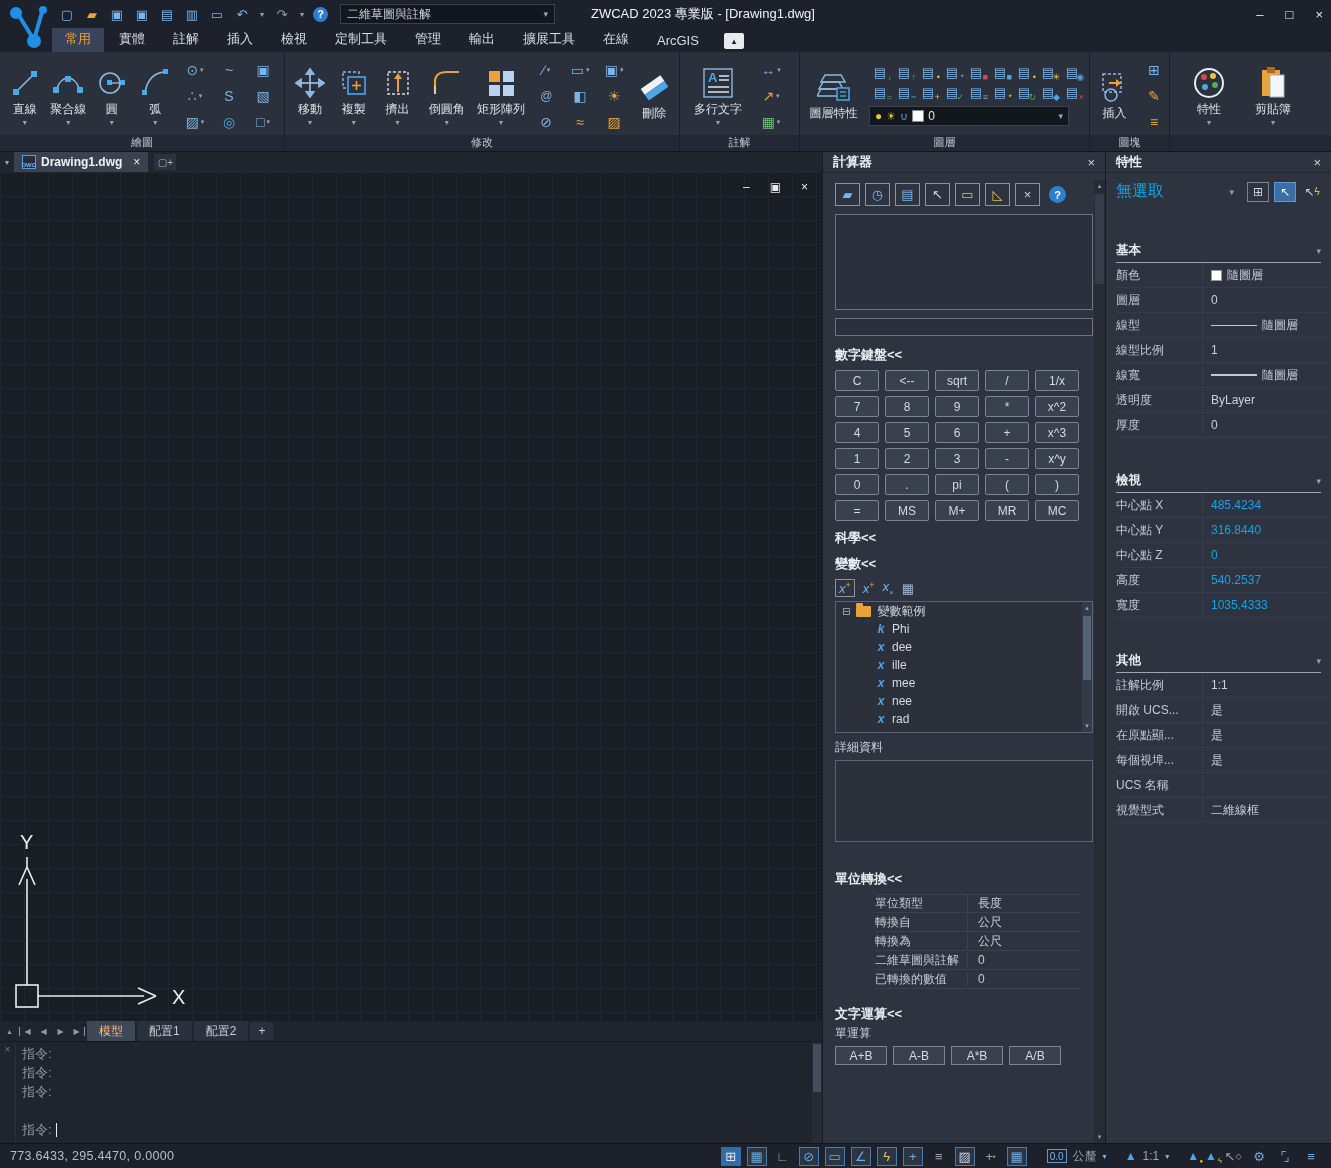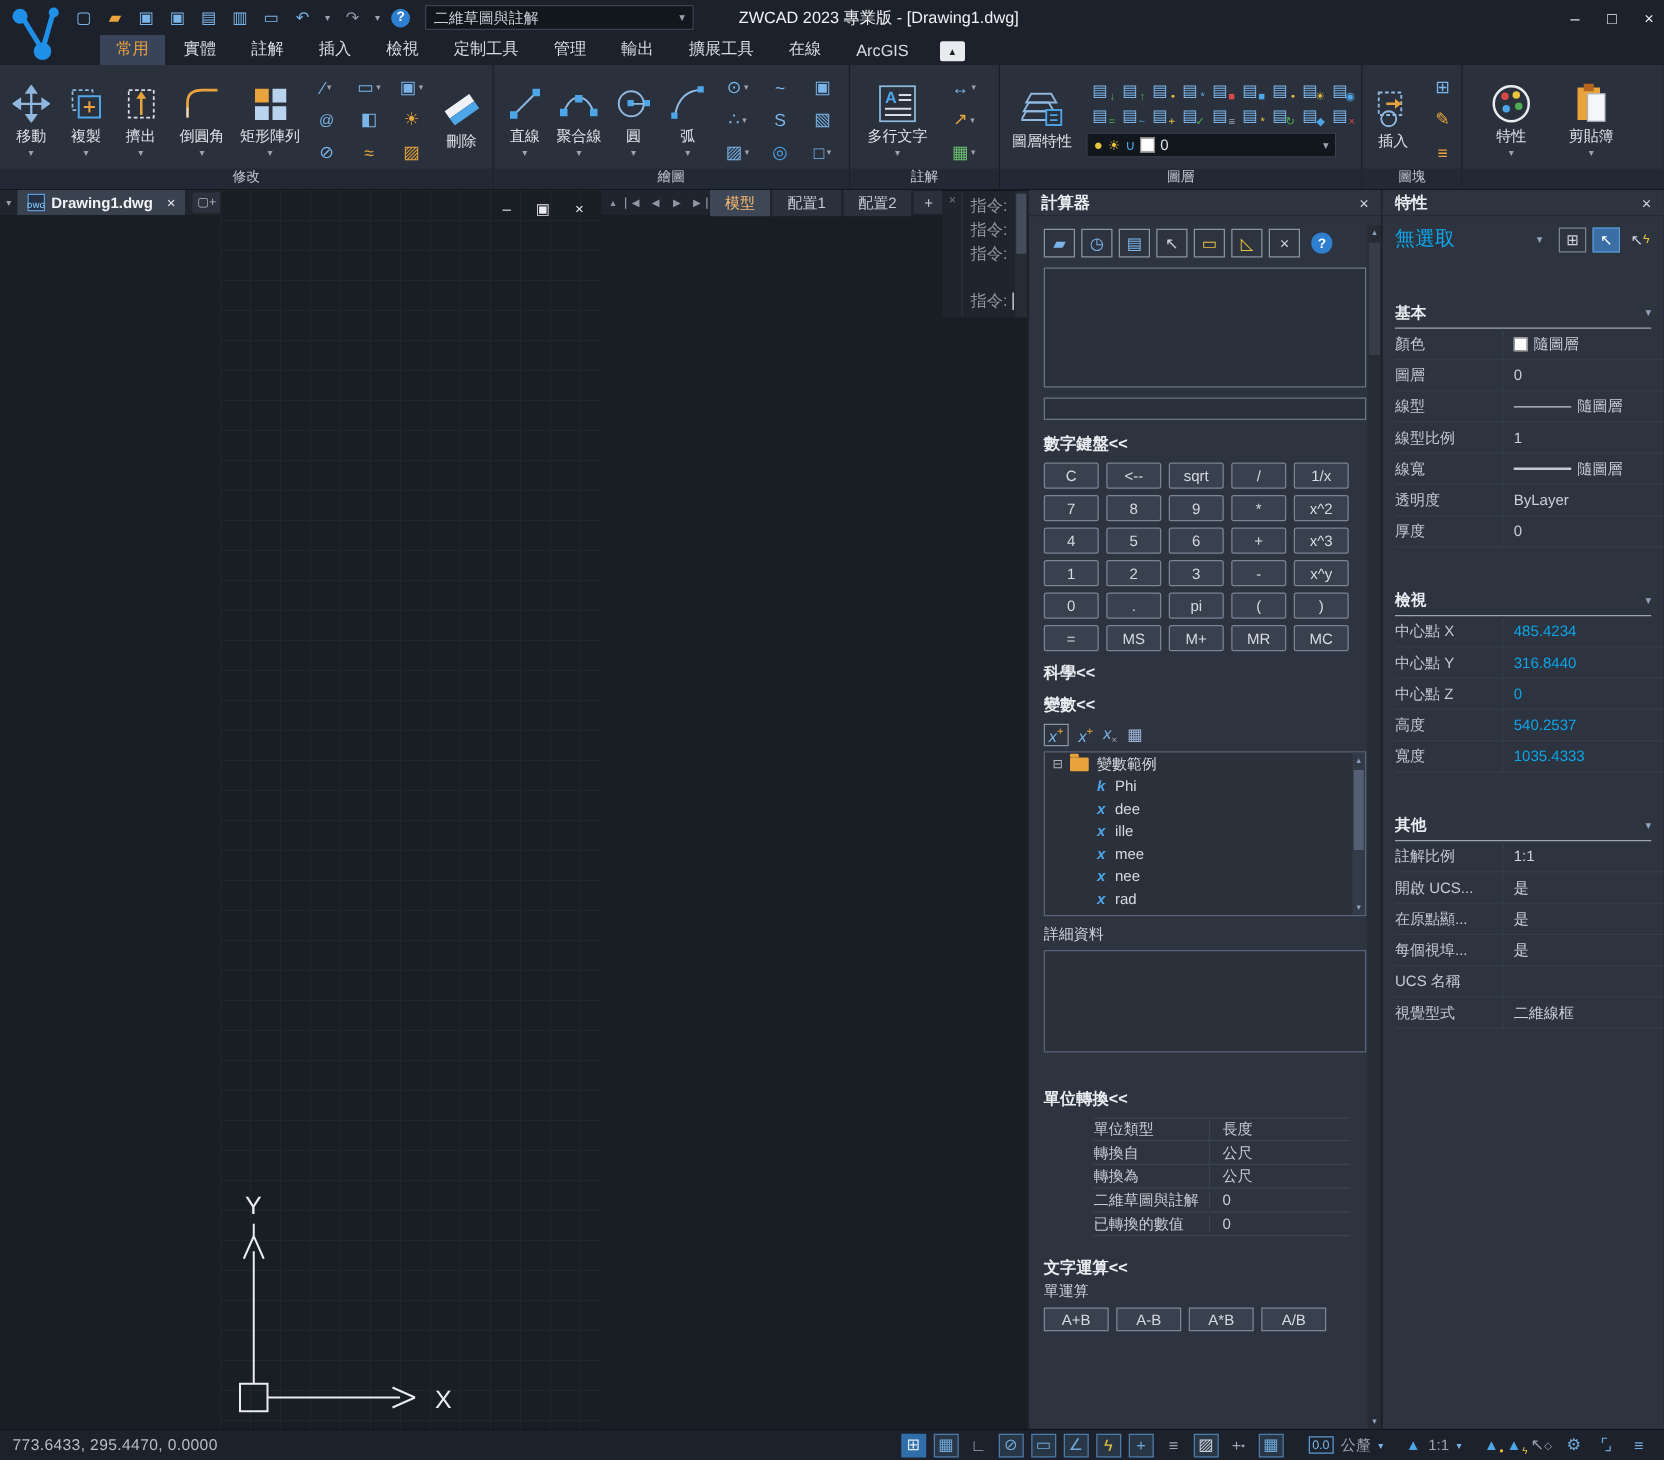--- a/index.html
+++ b/index.html
@@ -12,21 +12,21 @@
   .qat { display:flex; align-items:center; gap:7px; }
   .qat .qi { width:18px; height:18px; display:flex; align-items:center; justify-content:center; font-size:13px; color:#7ab4e8; }
   .qi.folder { color:#e8a33d; }
   .qi.small { width:8px; font-size:8px; color:#9aa3b0; }
   .help-circ { width:15px; height:15px; border-radius:50%; background:#2f7fd0; color:#fff; font-size:11px; font-weight:bold; display:flex; align-items:center; justify-content:center; }
   .wsbox { margin-left:12px; width:215px; height:20px; background:#12161d; border:1px solid #3a4250; display:flex; align-items:center; padding:0 6px; color:#ccd1d9; font-size:12px; }
   .wsbox .sp { flex:1; }
   .apptitle { margin-left:36px; color:#f0f2f5; font-size:13px; }
   .winctl { position:absolute; right:8px; top:0; height:28px; display:flex; align-items:center; gap:22px; color:#e8eaee; font-size:13px; }
 
-  .menubar { height:24px; background:#1c212b; display:flex; align-items:flex-end; padding-left:80px; gap:2px; }
+  .menubar { height:24px; background:#1c212b; display:flex; align-items:flex-end; padding-left:52px; gap:2px; }
   .mtab { padding:3px 13px 4px; font-size:13px; color:#d8dce3; cursor:default; }
   .mtab.active { background:#39445a; color:#e8a33d; }
   .ribbon-collapse { margin-left:10px; margin-bottom:3px; width:20px; height:16px; background:#e8eaee; color:#1c212b; font-size:9px; display:flex; align-items:center; justify-content:center; border-radius:2px; }
 
   
   .ribbon { height:100px; background:#2a303c; display:flex; border-bottom:1px solid #11151c; }
   .rpanel { display:flex; flex-direction:column; border-right:1px solid #1a1f27; }
   .rbody { flex:1; display:flex; align-items:center; padding:4px 6px 0; gap:6px; }
   .rlabel { height:16px; background:#232934; color:#c2c8d2; font-size:11px; text-align:center; line-height:15px; }
   .bigbtn { width:50px; display:flex; flex-direction:column; align-items:center; justify-content:center; gap:1px; }
@@ -69,21 +69,21 @@
   .g-star::before{content:"▲";} .g-gear::before{content:"⚙";} .g-expand::before{content:"⌜";}
   .g-expand::after{content:"⌟"; margin-left:-3px;}
   .g-cursor::before{content:"↖";} .g-collapse::before{content:"⊟";}
   .g-navfirst::before{content:"◀";} .g-navprev::before{content:"◀";} .g-navnext::before{content:"▶";} .g-navlast::before{content:"▶";}
   .g-qsel::before{content:"⊞";} .g-psel::before{content:"↖";} .g-tsel::before{content:"ϟ";}
 
   
   .main { display:flex; height:991px; }
 
   
-  .drawcol { width:822px; display:flex; background:#191e25; }
+  .drawcol { width:822px; display:flex; flex-direction:column; background:#191e25; }
   .doctabs { height:20px; background:#20252e; display:flex; align-items:center; }
   .doctabs .dd { width:14px; color:#9aa3b0; font-size:8px; text-align:center; }
   .doctab { height:20px; background:#3a4250; display:flex; align-items:center; gap:5px; padding:0 8px; color:#f0f2f5; font-size:12px; font-weight:bold; }
   .dwgicon { width:14px; height:14px; border:1px solid #5b9bd5; background:#243042; color:#7ab4e8; font-size:6px; display:flex; align-items:flex-end; justify-content:center; }
   .doctab .x { color:#e8eaee; font-weight:normal; margin-left:6px; }
   .newtab { width:22px; height:16px; margin-left:6px; background:#2c323d; color:#aeb5bf; font-size:10px; display:flex; align-items:center; justify-content:center; }
   .canvas { flex:1; position:relative; background-color:#191e25;
     background-image:
       linear-gradient(#20262e 1px, transparent 1px),
       linear-gradient(90deg,#20262e 1px, transparent 1px),
@@ -234,20 +234,105 @@
   <div class="mtab">管理</div>
   <div class="mtab">輸出</div>
   <div class="mtab">擴展工具</div>
   <div class="mtab">在線</div>
   <div class="mtab">ArcGIS</div>
   <div class="ribbon-collapse gi g-caretup"></div>
 </div>
 
 <div class="ribbon">
 
+  <div class="rpanel" style="width:285px">
+    <div class="rbody">
+      <div class="bigbtn">
+        <span class="bicon">
+            <svg width="30" height="30" viewBox="0 0 30 30">
+              <line x1="6" y1="24" x2="24" y2="6" stroke="#8fb8e0" stroke-width="1.6"></line>
+              <rect x="3" y="21" width="6" height="6" fill="#4da6e8"></rect>
+              <rect x="21" y="3" width="6" height="6" fill="#4da6e8"></rect>
+            </svg>
+          </span>
+        <span class="blabel">直線</span>
+        <span class="bcaret gi g-caret"></span>
+      </div>
+      <div class="bigbtn">
+        <span class="bicon">
+            <svg width="32" height="30" viewBox="0 0 32 30">
+              <path d="M4 22 C10 6 22 6 28 22" fill="none" stroke="#8fb8e0" stroke-width="1.6"></path>
+              <rect x="1" y="19" width="6" height="6" fill="#4da6e8"></rect>
+              <rect x="13" y="8" width="6" height="6" fill="#4da6e8"></rect>
+              <rect x="25" y="19" width="6" height="6" fill="#4da6e8"></rect>
+            </svg>
+          </span>
+        <span class="blabel">聚合線</span>
+        <span class="bcaret gi g-caret"></span>
+      </div>
+      <div class="bigbtn">
+        <span class="bicon">
+            <svg width="32" height="30" viewBox="0 0 32 30">
+              <circle cx="14" cy="15" r="10" fill="none" stroke="#8fb8e0" stroke-width="1.6"></circle>
+              <rect x="11" y="12" width="5" height="5" fill="#4da6e8"></rect>
+              <rect x="24" y="12" width="5" height="5" fill="#4da6e8"></rect>
+              <line x1="15" y1="15" x2="25" y2="15" stroke="#8fb8e0" stroke-width="1.4"></line>
+            </svg>
+          </span>
+        <span class="blabel">圓</span>
+        <span class="bcaret gi g-caret"></span>
+      </div>
+      <div class="bigbtn">
+        <span class="bicon">
+            <svg width="30" height="30" viewBox="0 0 30 30">
+              <path d="M5 25 C7 10 16 4 26 4" fill="none" stroke="#8fb8e0" stroke-width="1.6"></path>
+              <rect x="2" y="22" width="5" height="5" fill="#4da6e8"></rect>
+              <rect x="23" y="1" width="5" height="5" fill="#4da6e8"></rect>
+            </svg>
+          </span>
+        <span class="blabel">弧</span>
+        <span class="bcaret gi g-caret"></span>
+      </div>
+      <div class="cluster">
+        <span class="ci">
+            <span class="gi g-circdot"></span>
+            <span class="cc gi g-caret"></span>
+          </span>
+        <span class="ci">
+            <span class="gi g-pts"></span>
+            <span class="cc gi g-caret"></span>
+          </span>
+        <span class="ci">
+            <span class="gi g-hatch"></span>
+            <span class="cc gi g-caret"></span>
+          </span>
+        <span class="ci">
+            <span class="gi g-spline"></span>
+          </span>
+        <span class="ci">
+            <span class="gi g-cloud"></span>
+          </span>
+        <span class="ci orange">
+            <span class="gi g-donut" style="color:#4da6e8"></span>
+          </span>
+        <span class="ci">
+            <span class="gi g-region"></span>
+          </span>
+        <span class="ci">
+            <span class="gi g-wipe"></span>
+          </span>
+        <span class="ci">
+            <span class="gi g-rect2"></span>
+            <span class="cc gi g-caret"></span>
+          </span>
+      </div>
+    </div>
+    <div class="rlabel">繪圖</div>
+  </div>
+
   <div class="rpanel" style="width:395px">
     <div class="rbody">
       <div class="bigbtn">
         <span class="bicon">
             <svg width="30" height="30" viewBox="0 0 30 30">
               <g stroke="#8fb8e0" stroke-width="1.8" fill="#8fb8e0">
                 <line x1="15" y1="4" x2="15" y2="26"></line>
                 <line x1="4" y1="15" x2="26" y2="15"></line>
                 <path d="M15 1 l3.5 5 h-7z"></path>
                 <path d="M15 29 l3.5 -5 h-7z"></path>
@@ -342,105 +427,20 @@
               <g transform="rotate(-35 17 15)">
                 <rect x="5" y="9" width="24" height="7" fill="#f0f2f5"></rect>
                 <rect x="5" y="16" width="24" height="7" fill="#4da6e8"></rect>
               </g>
             </svg>
           </span>
         <span class="blabel">刪除</span>
       </div>
     </div>
     <div class="rlabel">修改</div>
-  </div>
-
-  <div class="rpanel" style="width:285px">
-    <div class="rbody">
-      <div class="bigbtn">
-        <span class="bicon">
-            <svg width="30" height="30" viewBox="0 0 30 30">
-              <line x1="6" y1="24" x2="24" y2="6" stroke="#8fb8e0" stroke-width="1.6"></line>
-              <rect x="3" y="21" width="6" height="6" fill="#4da6e8"></rect>
-              <rect x="21" y="3" width="6" height="6" fill="#4da6e8"></rect>
-            </svg>
-          </span>
-        <span class="blabel">直線</span>
-        <span class="bcaret gi g-caret"></span>
-      </div>
-      <div class="bigbtn">
-        <span class="bicon">
-            <svg width="32" height="30" viewBox="0 0 32 30">
-              <path d="M4 22 C10 6 22 6 28 22" fill="none" stroke="#8fb8e0" stroke-width="1.6"></path>
-              <rect x="1" y="19" width="6" height="6" fill="#4da6e8"></rect>
-              <rect x="13" y="8" width="6" height="6" fill="#4da6e8"></rect>
-              <rect x="25" y="19" width="6" height="6" fill="#4da6e8"></rect>
-            </svg>
-          </span>
-        <span class="blabel">聚合線</span>
-        <span class="bcaret gi g-caret"></span>
-      </div>
-      <div class="bigbtn">
-        <span class="bicon">
-            <svg width="32" height="30" viewBox="0 0 32 30">
-              <circle cx="14" cy="15" r="10" fill="none" stroke="#8fb8e0" stroke-width="1.6"></circle>
-              <rect x="11" y="12" width="5" height="5" fill="#4da6e8"></rect>
-              <rect x="24" y="12" width="5" height="5" fill="#4da6e8"></rect>
-              <line x1="15" y1="15" x2="25" y2="15" stroke="#8fb8e0" stroke-width="1.4"></line>
-            </svg>
-          </span>
-        <span class="blabel">圓</span>
-        <span class="bcaret gi g-caret"></span>
-      </div>
-      <div class="bigbtn">
-        <span class="bicon">
-            <svg width="30" height="30" viewBox="0 0 30 30">
-              <path d="M5 25 C7 10 16 4 26 4" fill="none" stroke="#8fb8e0" stroke-width="1.6"></path>
-              <rect x="2" y="22" width="5" height="5" fill="#4da6e8"></rect>
-              <rect x="23" y="1" width="5" height="5" fill="#4da6e8"></rect>
-            </svg>
-          </span>
-        <span class="blabel">弧</span>
-        <span class="bcaret gi g-caret"></span>
-      </div>
-      <div class="cluster">
-        <span class="ci">
-            <span class="gi g-circdot"></span>
-            <span class="cc gi g-caret"></span>
-          </span>
-        <span class="ci">
-            <span class="gi g-pts"></span>
-            <span class="cc gi g-caret"></span>
-          </span>
-        <span class="ci">
-            <span class="gi g-hatch"></span>
-            <span class="cc gi g-caret"></span>
-          </span>
-        <span class="ci">
-            <span class="gi g-spline"></span>
-          </span>
-        <span class="ci">
-            <span class="gi g-cloud"></span>
-          </span>
-        <span class="ci orange">
-            <span class="gi g-donut" style="color:#4da6e8"></span>
-          </span>
-        <span class="ci">
-            <span class="gi g-region"></span>
-          </span>
-        <span class="ci">
-            <span class="gi g-wipe"></span>
-          </span>
-        <span class="ci">
-            <span class="gi g-rect2"></span>
-            <span class="cc gi g-caret"></span>
-          </span>
-      </div>
-    </div>
-    <div class="rlabel">繪圖</div>
   </div>
 
   <div class="rpanel" style="width:120px">
     <div class="rbody">
       <div class="bigbtn wide">
         <span class="bicon">
             <svg width="32" height="32" viewBox="0 0 32 32">
               <rect x="2" y="2" width="28" height="28" fill="none" stroke="#8fb8e0" stroke-width="1.4"></rect>
               <text x="6" y="15" font-size="13" fill="#4da6e8" font-weight="bold" font-family="sans-serif">A</text>
               <line x1="17" y1="9" x2="27" y2="9" stroke="#d8dce3" stroke-width="1.6"></line>

